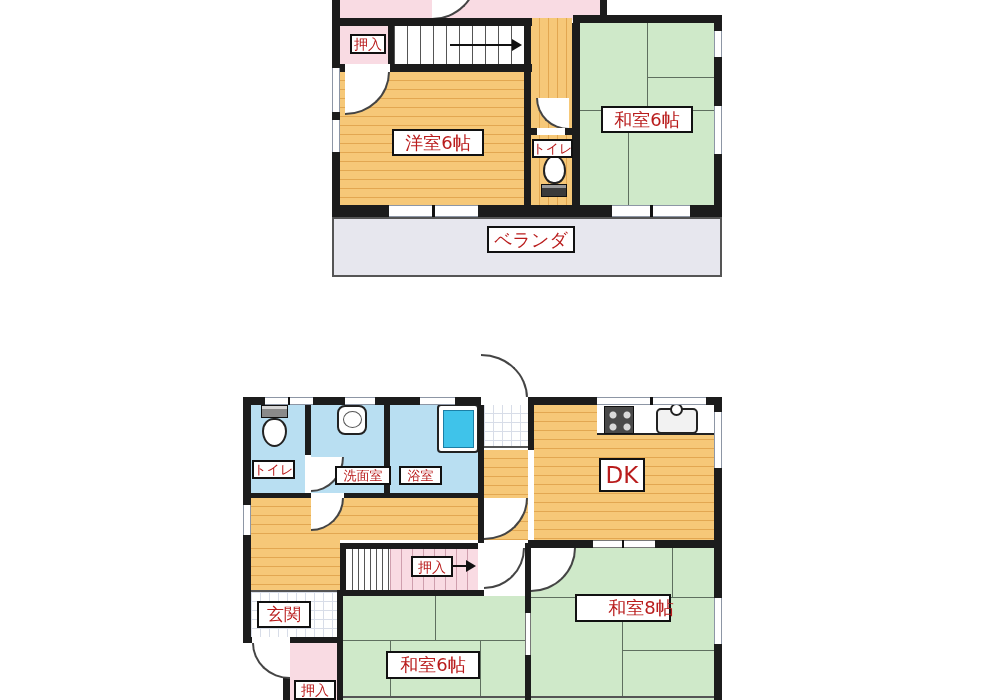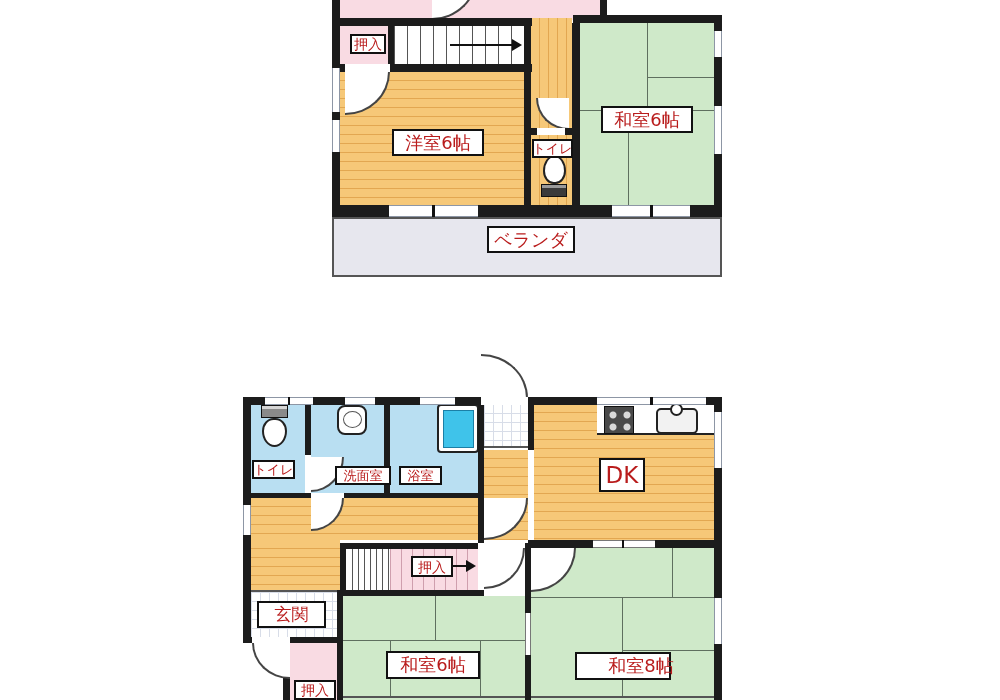--- a/index.html
+++ b/index.html
@@ -196,20 +196,20 @@
     <div class="disc br" style="left:531px;top:548px;width:45px;height:44px;"></div>
     <div class="disc bl out" style="left:252px;top:643px;width:38px;height:36px;"></div>
 
     <div class="arrow-line" style="left:450px;top:565px;width:16px;height:2px;"></div>
     <div class="arrow-head" style="left:466px;top:560px;"></div>
 
     <div class="lbl f13" style="left:252px;top:460px;width:43px;height:19px;">トイレ</div>
     <div class="lbl f13" style="left:335px;top:466px;width:56px;height:19px;">洗面室</div>
     <div class="lbl f13" style="left:399px;top:466px;width:43px;height:19px;">浴室</div>
     <div class="lbl f23" style="left:599px;top:458px;width:46px;height:34px;">DK</div>
-    <div class="lbl f17" style="left:257px;top:601px;width:69px;height:27px;">玄関</div>
+    <div class="lbl f17" style="left:257px;top:601px;width:54px;height:27px;">玄関</div>
     <div class="lbl f14" style="left:411px;top:556px;width:42px;height:21px;">押入</div>
     <div class="lbl f14" style="left:294px;top:680px;width:42px;height:20px;">押入</div>
     <div class="lbl f18" style="left:386px;top:651px;width:94px;height:28px;">和室6帖</div>
-    <div class="lbl f18" style="left:575px;top:652px;width:96px;height:28px;padding-left:36px;">和室8帖</div>
+    <div class="lbl f18" style="left:575px;top:594px;width:96px;height:28px;padding-left:36px;">和室8帖</div>
   </div>
 
 </div>
 
 </body></html>

